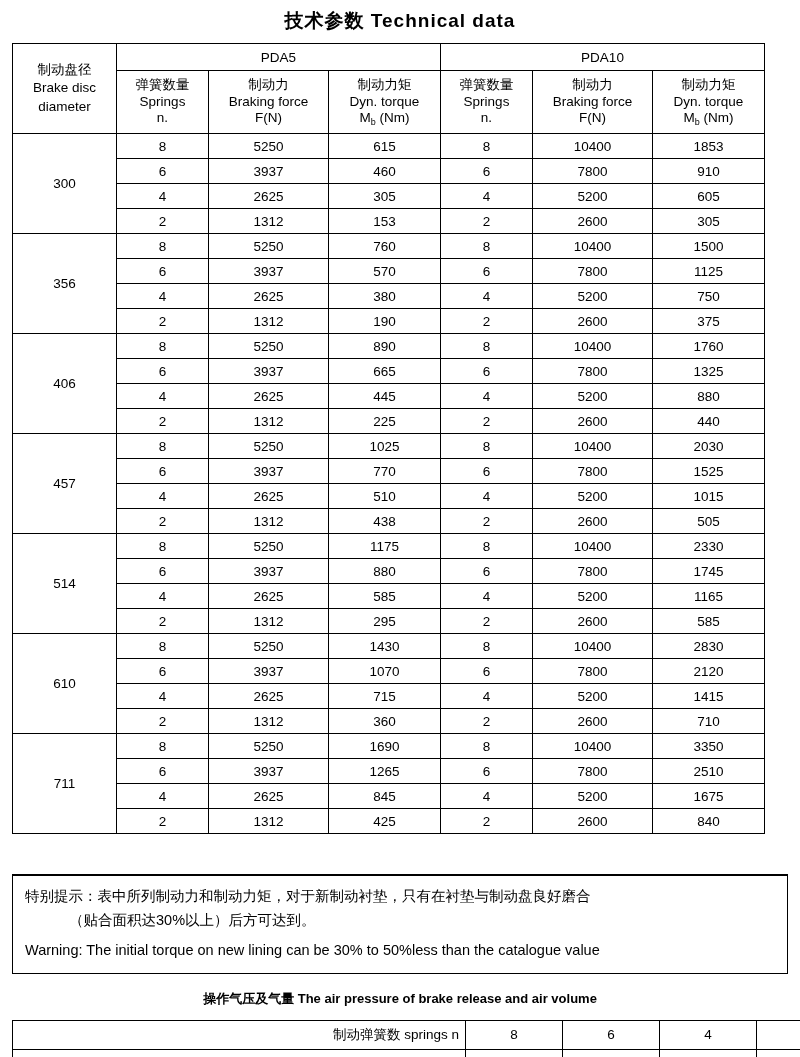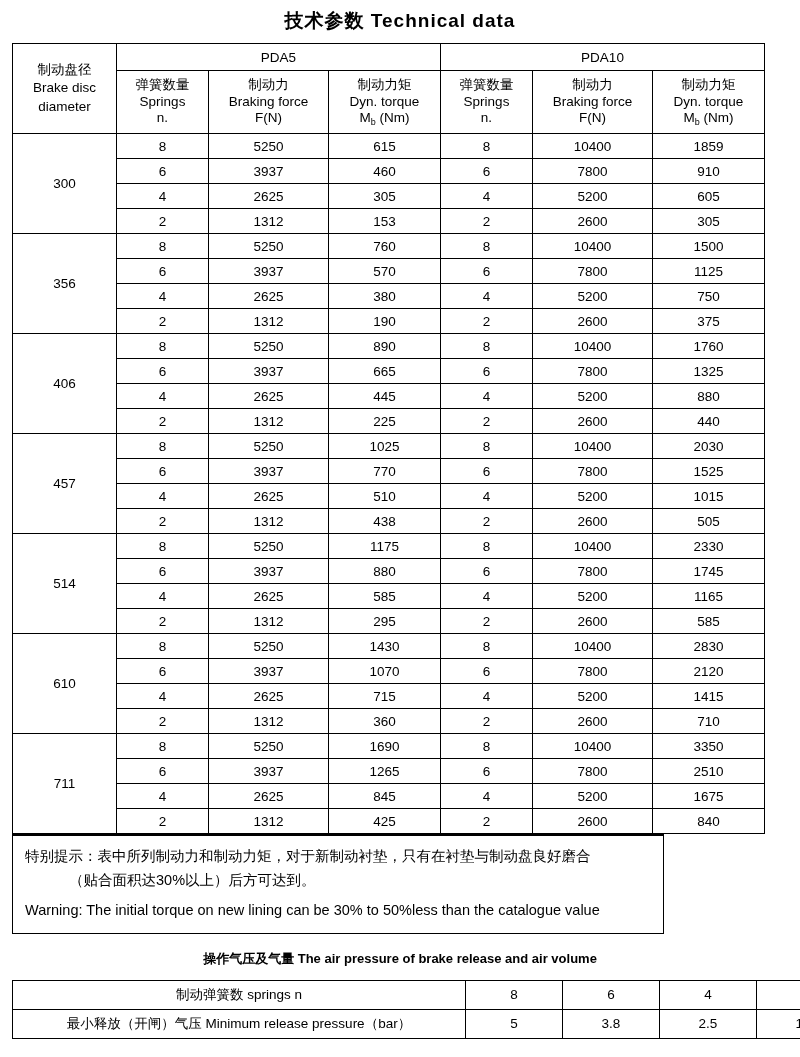--- a/index.html
+++ b/index.html
@@ -63,27 +63,28 @@
   }
   .thick-top td {
     border-top: 2px solid #000;
   }
   .col-diam { width: 104px; }
   .col-spr  { width: 92px; }
   .col-force{ width: 120px; }
   .col-torq { width: 112px; }
 
   .note-box {
-    width: 652px;
+    width: 776px;
     box-sizing: border-box;
     border: 1px solid #000;
     border-top: 2px solid #000;
     padding: 9px 12px 10px 12px;
     font-size: 14.5px;
     line-height: 1.65;
+    margin-top: 40px;
   }
   .note-cn {
     text-indent: 0;
   }
   .note-cn2 {
     padding-left: 44px;
   }
   .note-en {
     margin-top: 6px;
     font-size: 14.5px;
@@ -103,21 +104,21 @@
     table-layout: fixed;
   }
   table.air td {
     border: 1px solid #000;
     font-size: 13.5px;
     height: 28px;
     padding: 0 6px;
     vertical-align: middle;
   }
   .air-label {
-    text-align: center;
+    text-align: right;
     width: 440px;
   }
   .air-val {
     text-align: center;
     width: 84px;
   }
   sub { font-size: 9px; vertical-align: baseline; position: relative; top: 3px; }
 </style>
 </head>
 <body>
@@ -180,21 +181,21 @@
       </tr>
     </thead>
     <tbody id="main-body">
         <tr class="data-row thick-top">
           <td rowspan="4" class="diam-cell">300</td>
           <td>8</td>
           <td>5250</td>
           <td>615</td>
           <td>8</td>
           <td>10400</td>
-          <td>1859</td>
+          <td>1853</td>
         </tr>
         <tr class="data-row">
           <td>6</td>
           <td>3937</td>
           <td>460</td>
           <td>6</td>
           <td>7800</td>
           <td>910</td>
         </tr>
         <tr class="data-row">

